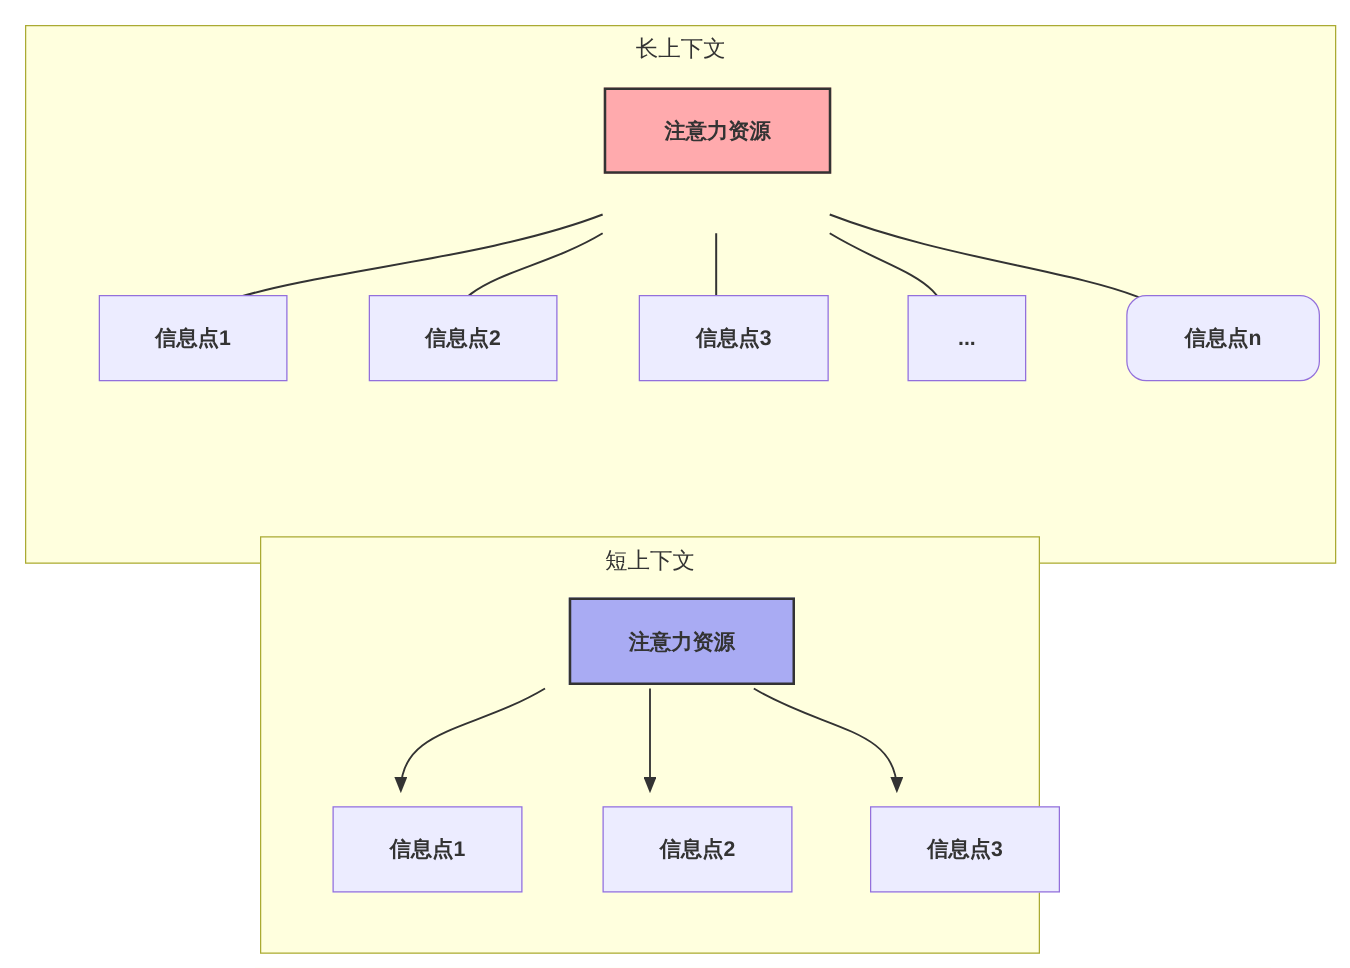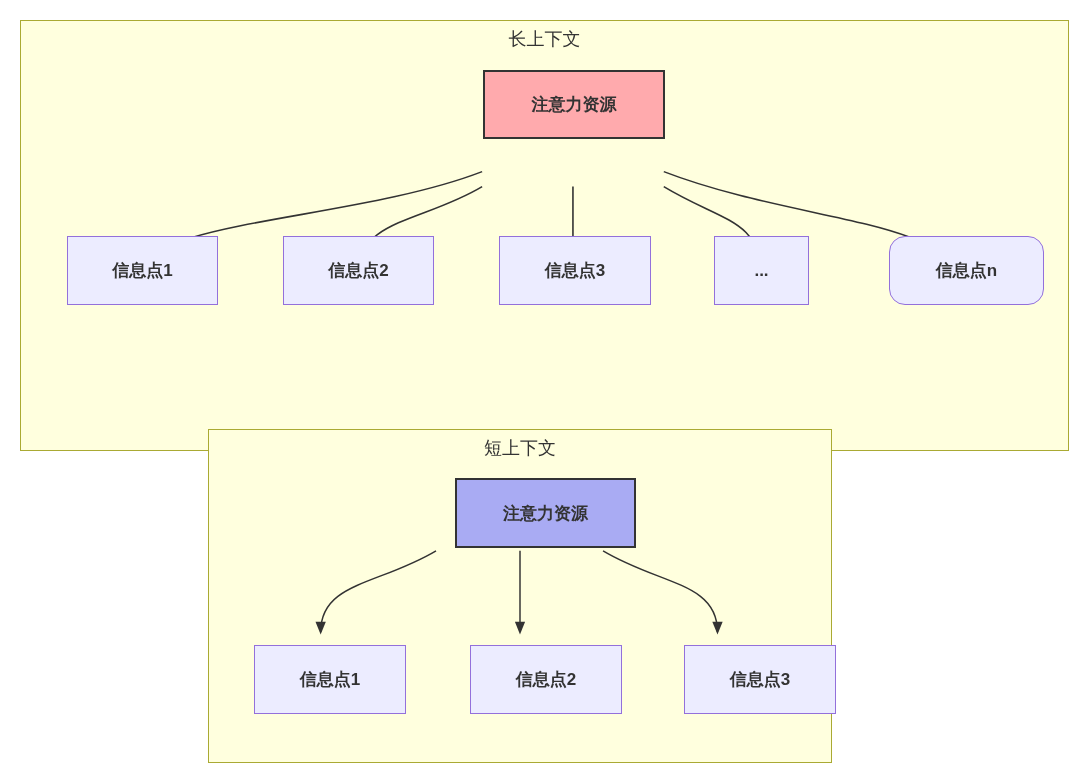--- a/index.html
+++ b/index.html
@@ -49,20 +49,21 @@
     font-weight: bold;
   }
   .node-attention {
     border: 2px solid #333333;
   }
   .node-attention.red    { background: #ffaaad; }
   .node-attention.purple { background: #a9abf3; }
   .node-info {
     background: #ececff;
     border: 1.5px solid #9370db;
+    margin-left: 12px;
   }
   
   .group-long .node-attention { left: 462px; top: 49px;  width: 182px; height: 69px; }
   .group-long .info-1 { left: 46px;  top: 215px; width: 151px; height: 69px; }
   .group-long .info-2 { left: 262px; top: 215px; width: 151px; height: 69px; }
   .group-long .info-3 { left: 478px; top: 215px; width: 152px; height: 69px; }
   .group-long .info-4 { left: 693px; top: 215px; width: 95px;  height: 69px; }
   .group-long .info-5 { left: 868px; top: 215px; width: 155px; height: 69px; border-radius: 16px; }
   
   .group-short .node-attention { left: 246px; top: 48px; width: 181px; height: 70px; }

